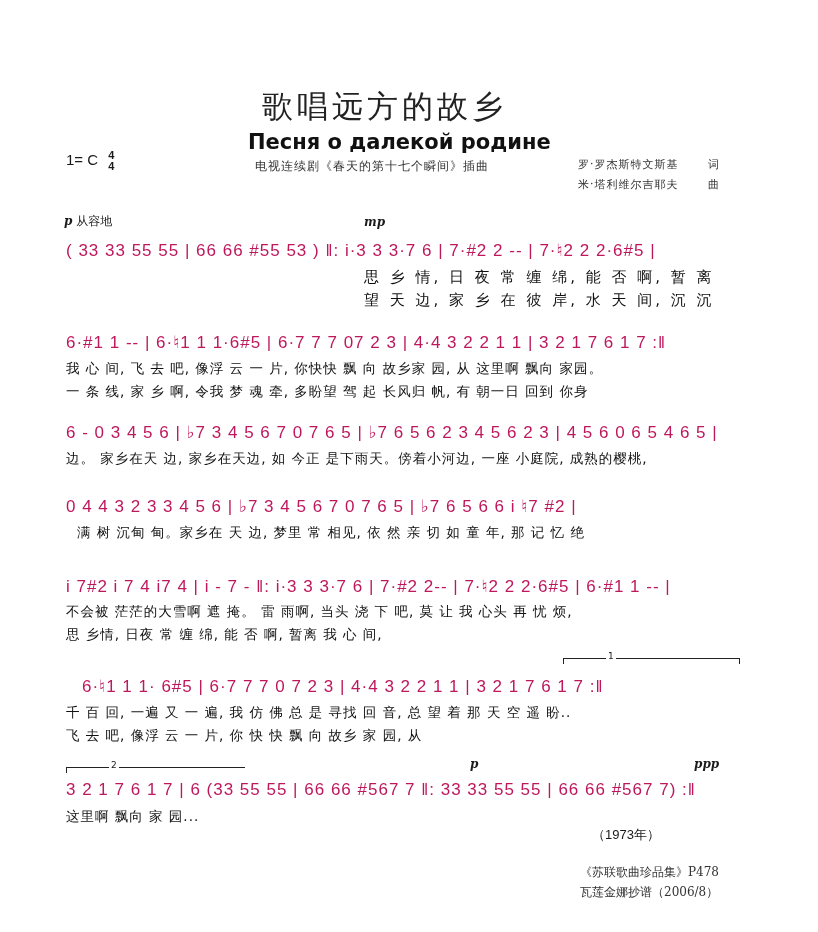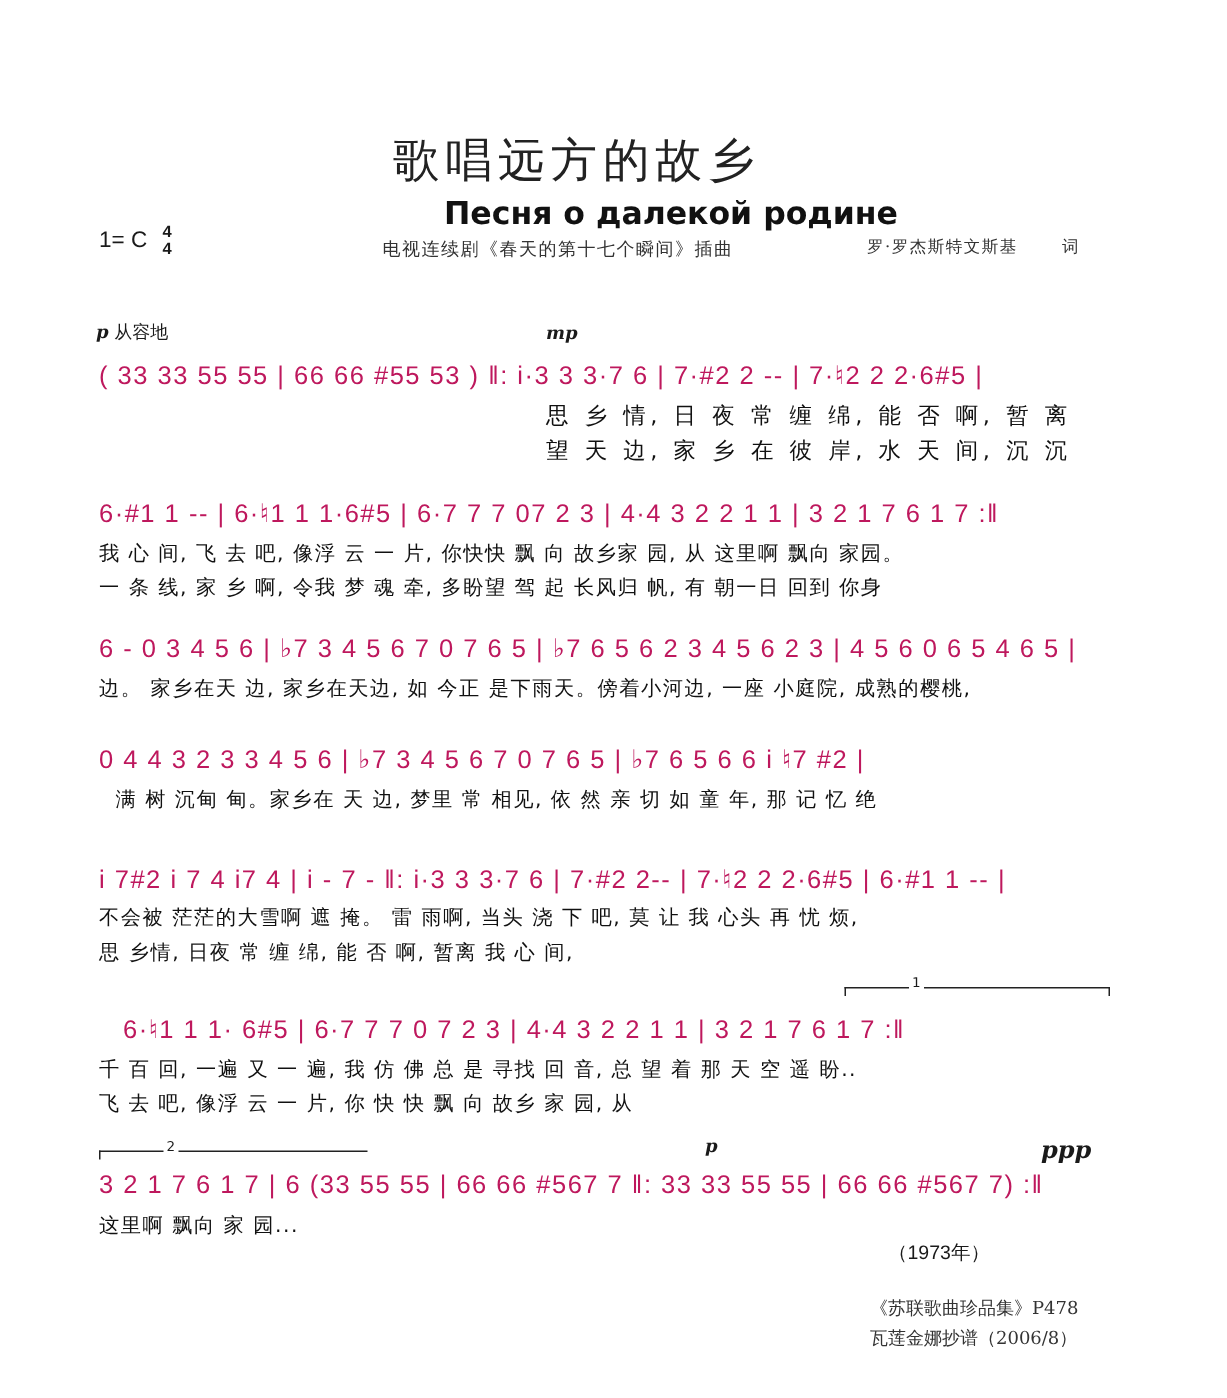--- a/index.html
+++ b/index.html
@@ -1,20 +1,20 @@
 <!DOCTYPE html>
 <html><head>
 <meta charset="utf-8">
 <style>
   html, body { margin: 0; padding: 0; background: #ffffff; }
   body { width: 818px; height: 932px; position: relative; overflow: hidden; color: #1a1a1a;
          font-family: "DejaVu Sans", "Liberation Sans", sans-serif; }
   .abs { position: absolute; white-space: nowrap; }
   .title-cn { left: 262px; top: 86px; font-size: 31px; letter-spacing: 4px; font-family: "DejaVu Serif", serif; color: #222; }
-  .title-ru { left: 248px; top: 130px; font-size: 21px; font-weight: bold; font-family: "DejaVu Sans", sans-serif; color: #111; margin-left: 48px; }
+  .title-ru { left: 248px; top: 130px; font-size: 21px; font-weight: bold; font-family: "DejaVu Sans", sans-serif; color: #111; }
   .subtitle { left: 255px; top: 158px; font-size: 12px; letter-spacing: 1px; font-family: "DejaVu Serif", serif; color: #333; }
   .key { left: 66px; top: 150px; font-size: 15px; font-family: "Liberation Sans", sans-serif; }
   .timesig { display: inline-block; vertical-align: middle; text-align: center; font-size: 11px; font-weight: bold; line-height: 11px; margin-left: 6px; }
   .credits { left: 578px; top: 155px; font-size: 11px; line-height: 20px; font-family: "DejaVu Serif", serif; color: #333; letter-spacing: 1px; }
   .credit-row { display: flex; }
   .credit-name { width: 130px; display: inline-block; }
   .tempo { left: 64px; top: 213px; font-size: 12px; }
   .dyn { font-style: italic; font-weight: bold; font-family: "DejaVu Serif", serif; }
   .notes { font-family: "Liberation Sans", sans-serif; font-size: 17px; letter-spacing: 1px; color: #be185d; }
   .lyrics { font-family: "DejaVu Sans", sans-serif; font-size: 15px; letter-spacing: 3px; color: #111; }
@@ -35,20 +35,24 @@
   <span class="timesig">
     <span>4</span><br>
     <span>4</span>
   </span>
 </div>
 
 <div class="abs credits">
   <div class="credit-row">
     <span class="credit-name">罗·罗杰斯特文斯基</span>
     <span>词</span>
+  </div>
+  <div class="credit-row">
+    <span class="credit-name">米·塔利维尔吉耶夫</span>
+    <span>曲</span>
   </div>
 </div>
 
 <div class="abs tempo">
   <span class="dyn">p</span>
   <span>从容地</span>
 </div>
 
 <div class="abs dyn" style="left:364px; top:215px; font-size:12px;">mp</div>
 <div class="abs notes" style="left:66px; top:240px;">( 33  33  55  55 | 66  66  #55  53 ) ‖: i·3  3 3·7 6 | 7·#2  2 -- | 7·♮2  2 2·6#5 |</div>
@@ -73,21 +77,21 @@
   <span style="left:42px;">1</span>
 </div>
 <div class="abs notes" style="left:66px; top:676px;margin-left:16px;">6·♮1 1  1· 6#5 | 6·7 7  7 0 7 2 3 | 4·4 3  2  2  1   1 | 3 2 1  7  6  1 7  :‖</div>
 <div class="abs lyrics" style="left:66px; top:704px; font-size:13.5px; letter-spacing:1px;">千 百 回,  一遍  又 一 遍,    我 仿 佛  总 是 寻找 回 音, 总  望 着 那 天 空 遥 盼..</div>
 <div class="abs lyrics" style="left:66px; top:727px; font-size:13.5px; letter-spacing:1px;">飞 去 吧,  像浮  云 一 片,    你 快 快  飘 向 故乡 家 园, 从</div>
 
 <div class="abs volta" style="left:66px; top:767px; width:178px; border-right:none;">
   <span style="left:42px;">2</span>
 </div>
 <div class="abs dyn" style="left:470px; top:757px; font-size:12px;">p</div>
-<div class="abs dyn" style="left:694px; top:757px; font-size:16px;">ppp</div>
+<div class="abs dyn" style="left:694px; top:757px; font-size:12px;">ppp</div>
 <div class="abs notes" style="left:66px; top:780px;">3 2 1 7 6  1 7 | 6 (33 55 55 | 66 66 #567 7 ‖: 33 33 55 55 | 66 66 #567 7) :‖</div>
 <div class="abs lyrics" style="left:66px; top:808px; font-size:13.5px; letter-spacing:1px;">这里啊 飘向 家   园...</div>
 
 <div class="abs year">（1973年）</div>
 <div class="abs source">
   <div>《苏联歌曲珍品集》P478</div>
   <div>瓦莲金娜抄谱（2006/8）</div>
 </div>
 
 </body></html>

